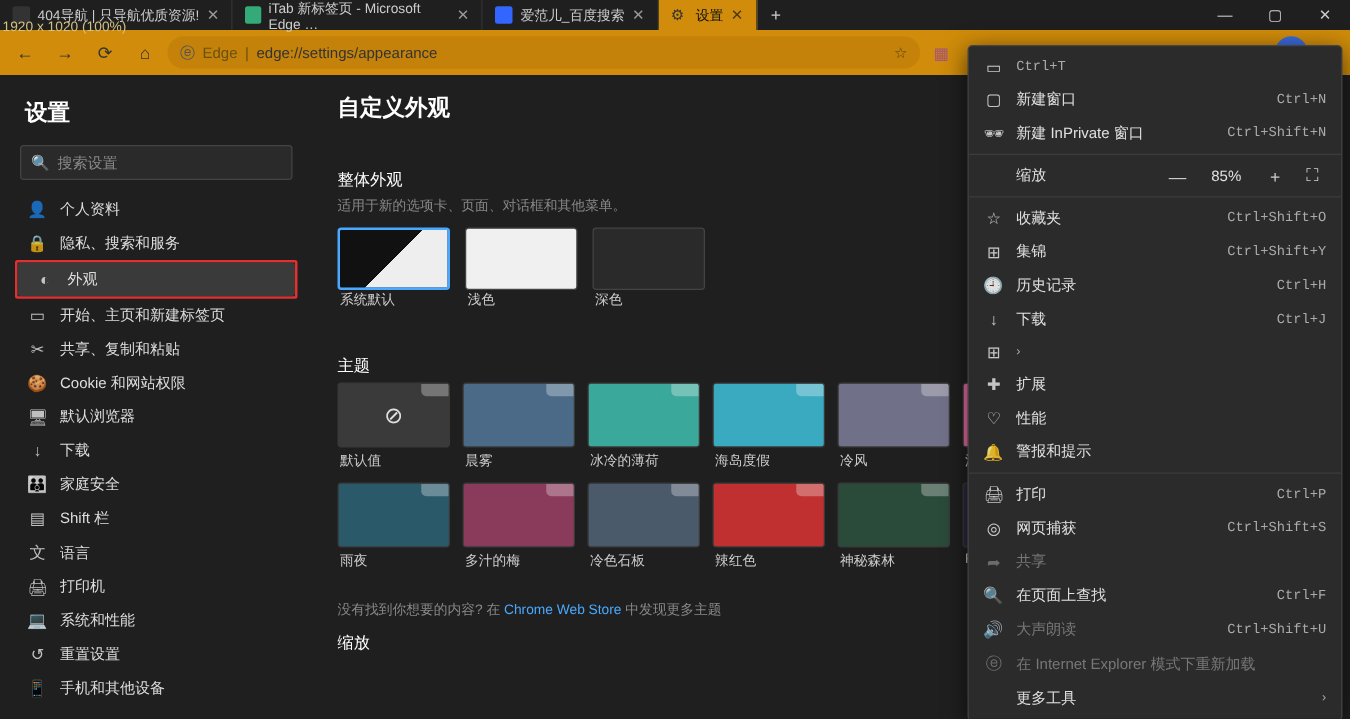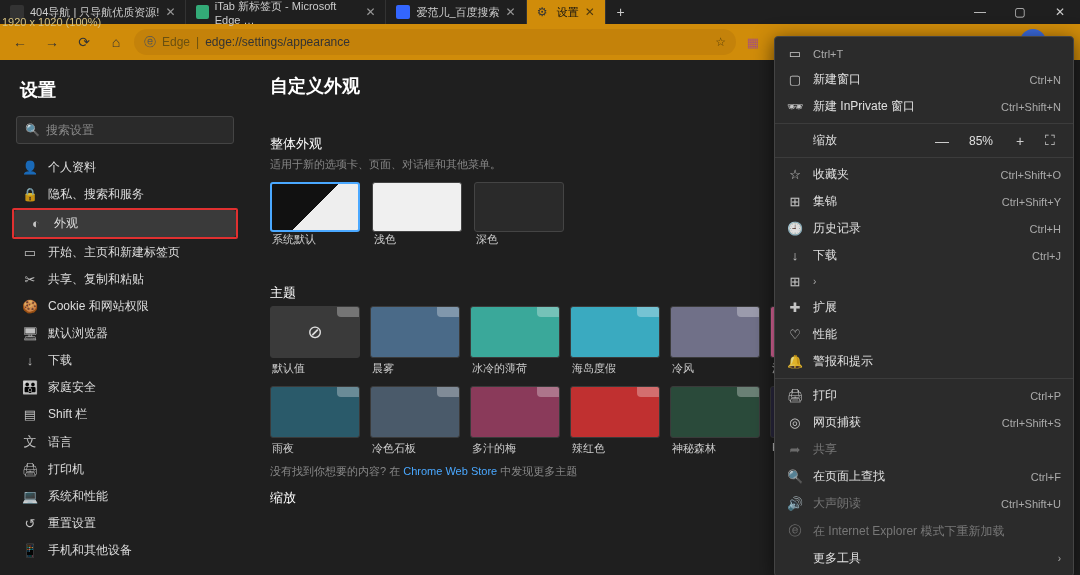--- a/index.html
+++ b/index.html
@@ -51,30 +51,30 @@
 .theme-label { font-size: 11px; color: #ccc; margin-top: 0; text-align: left; padding-left: 2px; }
 .sysdefault { background: linear-gradient(135deg, #111 50%, #eee 50%); }
 .light { background: #f0f0f0; }
 .dark { background: #2a2a2a; }
 
 .theme-grid { display: flex; flex-wrap: wrap; gap: 10px; }
 .tgrid-card { width: 90px; }
 .tgrid-swatch { width: 90px; height: 52px; border-radius: 3px; border: 1px solid #3a3a3a; display: flex; align-items: center; justify-content: center; font-size: 18px; position: relative; overflow: hidden; }
 .tgrid-swatch .tab-corner { position: absolute; top: 0; right: 0; width: 22px; height: 10px; background: rgba(255,255,255,0.3); border-radius: 0 0 0 4px; }
 .tgrid-label { font-size: 11px; color: #ccc; margin-top: 3px; padding-left: 2px; }
-.more-link { font-size: 11px; color: #888; margin-top: 8px; }
+.more-link { font-size: 11px; color: #888; margin-top: 24px; }
 .more-link a { color: #4aa8ff; text-decoration: none; }
 
 
 .menu { position: absolute; top: 36px; right: 6px; width: 300px; background: #2b2b2b; border: 1px solid #444; border-radius: 4px; box-shadow: 0 4px 20px rgba(0,0,0,0.6); z-index: 100; padding: 4px 0; }
 .mitem { display: flex; align-items: center; padding: 5px 12px; gap: 10px; font-size: 12px; color: #e0e0e0; }
 .mitem.disabled { color: #777; }
 .mitem .micon { width: 16px; text-align: center; opacity: 0.85; font-size: 13px; }
 .mitem .mlabel { flex: 1; }
-.mitem .mshort { font-size: 11px; color: #aaa; }
+.mitem .mshort { font-size: 11px; color: #aaa; font-family: Liberation Mono, monospace; }
 .mitem .chev { font-size: 10px; color: #aaa; }
 .msep { height: 1px; background: #3c3c3c; margin: 3px 0; }
 .mzoom { display: flex; align-items: center; padding: 5px 12px; gap: 8px; font-size: 12px; }
 .mzoom .mlabel { flex: 1; padding-left: 26px; }
 .mzoom .zbtn { width: 22px; text-align: center; color: #ccc; font-size: 14px; }
 .mzoom .zval { width: 40px; text-align: center; }
 </style>
 </head>
 <body>
 
@@ -280,30 +280,30 @@
           </div>
           <div class="tgrid-label">芒果天堂</div>
         </div>
         <div class="tgrid-card">
           <div class="tgrid-swatch" style="background:#2a5a6a">
             <div class="tab-corner"></div>
           </div>
           <div class="tgrid-label">雨夜</div>
         </div>
         <div class="tgrid-card">
+          <div class="tgrid-swatch" style="background:#8a3a5a">
+            <div class="tab-corner"></div>
+          </div>
+          <div class="tgrid-label">多汁的梅</div>
+        </div>
+        <div class="tgrid-card">
           <div class="tgrid-swatch" style="background:#4a5a6a">
             <div class="tab-corner"></div>
           </div>
           <div class="tgrid-label">冷色石板</div>
-        </div>
-        <div class="tgrid-card">
-          <div class="tgrid-swatch" style="background:#8a3a5a">
-            <div class="tab-corner"></div>
-          </div>
-          <div class="tgrid-label">多汁的梅</div>
         </div>
         <div class="tgrid-card">
           <div class="tgrid-swatch" style="background:#c03030">
             <div class="tab-corner"></div>
           </div>
           <div class="tgrid-label">辣红色</div>
         </div>
         <div class="tgrid-card">
           <div class="tgrid-swatch" style="background:#2a4a3a">
             <div class="tab-corner"></div>

